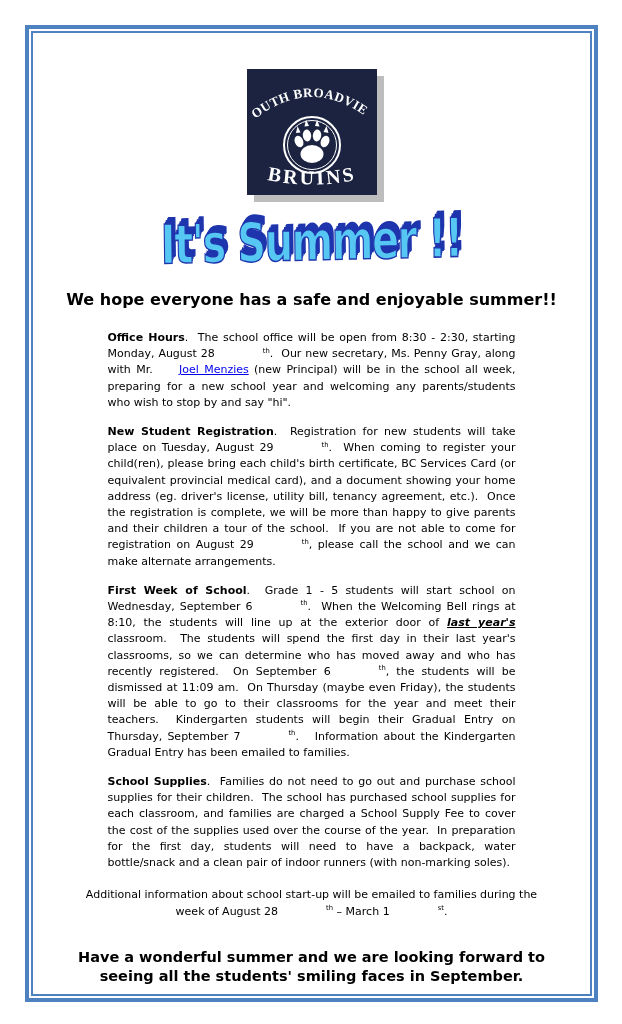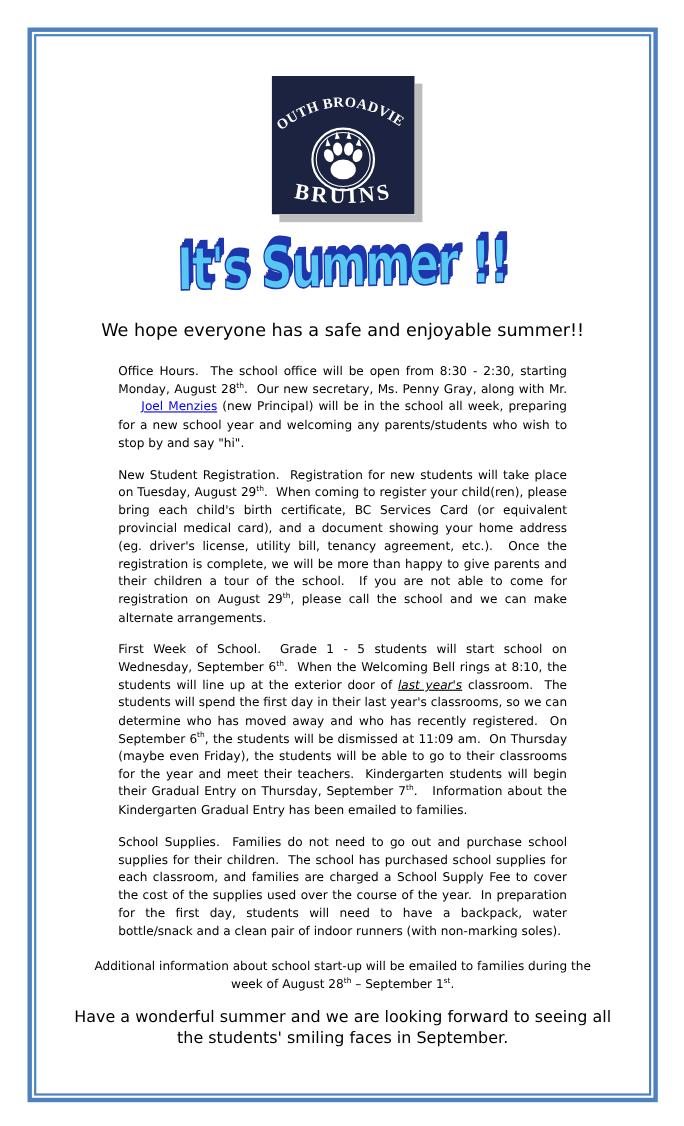--- a/index.html
+++ b/index.html
@@ -51,44 +51,44 @@
     font-size:54px; line-height:62px;
     letter-spacing:-2px;
     color:#56c7f2;
     -webkit-text-stroke:1.5px #1e35ad;
     text-shadow:1px -2px 0 #1e35ad, 2px -4px 0 #1e35ad, 4px -6px 0 #1e35ad, 5px -7px 0 #1e35ad;
     transform:scaleX(0.74) rotate(-1deg);
     white-space:nowrap;
   }
   .headline {
     margin-top:16px;
-    font-weight:normal; font-size:16px; line-height:22px;
+    font-weight:bold; font-size:16px; line-height:22px;
     text-align:right; white-space:nowrap;
   }
   
   .body {
     width:408px; margin-top:19px;
     font-size:11px; line-height:16.2px;
   }
   .para { text-align:justify; margin:0 0 13px 0; }
   .note {
     max-width:452px; margin-top:3px;
     font-size:11px; line-height:16.2px;
     text-align:center;
   }
   .closing {
-    max-width:516px; margin-top:12px;
-    font-weight:normal; font-size:14.5px; line-height:19.5px;
+    max-width:516px; margin-top:28px;
+    font-weight:bold; font-size:14.5px; line-height:19.5px;
     text-align:center;
   }
   
-  .r-b  { font-weight:normal; }
+  .r-b  { font-weight:bold; }
   .r-i  { }
-  .r-iu { font-style:italic; text-decoration:underline; }
-  .r-sup{ font-size:0.62em; vertical-align:super; line-height:0; }
+  .r-iu { font-style:italic; text-decoration:underline;font-weight:bold; }
+  .r-sup{ font-size:0.62em; vertical-align:super; line-height:0;padding-left:48px; }
   .r-link { color:#0000ee; text-decoration:underline; cursor:pointer;margin-left:21px; }
 </style>
 </head>
 <body>
 
 <div class="page">
   <div class="frame"></div>
 
   <div class="content">
 
@@ -123,18 +123,18 @@
 
     <div class="headline">We hope everyone has a safe and enjoyable summer!!</div>
 
     <div class="body">
       <p class="para"><span class="r-b">Office Hours</span><span>.&nbsp; The school office will be open from 8:30 - 2:30, starting Monday, August 28</span><span class="r-sup">th</span><span>.&nbsp; Our new secretary, Ms. Penny Gray, along with Mr. </span><a href="#" class="r-link">Joel Menzies</a><span> (new Principal) will be in the school all week, preparing for a new school year and welcoming any parents/students who wish to stop by and say "hi".</span></p>
       <p class="para"><span class="r-b">New Student Registration</span><span>.&nbsp; Registration for new students will take place on Tuesday, August 29</span><span class="r-sup">th</span><span>.&nbsp; When coming to register your child(ren), please bring each child's birth certificate, </span><span class="r-i">BC Services Card</span><span> (or equivalent provincial medical card), and a document showing your home address (eg. driver's license, utility bill, tenancy agreement, etc.).&nbsp; Once the registration is complete, we will be more than happy to give parents and their children a tour of the school.&nbsp; If you are not able to come for registration on August 29</span><span class="r-sup">th</span><span>, please call the school and we can make alternate arrangements.</span></p>
       <p class="para"><span class="r-b">First Week of School</span><span>.&nbsp; Grade 1 - 5 students will start school on Wednesday, September 6</span><span class="r-sup">th</span><span>.&nbsp; When the Welcoming Bell rings at 8:10, the students will line up at the exterior door of </span><span class="r-iu">last year's</span><span> classroom.&nbsp; The students will spend the first day in their last year's classrooms, so we can determine who has moved away and who has recently registered.&nbsp; On September 6</span><span class="r-sup">th</span><span>, the students will be dismissed at 11:09 am.&nbsp; On Thursday (maybe even Friday), the students will be able to go to their classrooms for the year and meet their teachers.&nbsp; Kindergarten students will begin their Gradual Entry on Thursday, September 7</span><span class="r-sup">th</span><span>.&nbsp;&nbsp; Information about the Kindergarten Gradual Entry has been emailed to families.</span></p>
       <p class="para"><span class="r-b">School Supplies</span><span>.&nbsp; Families do not need to go out and purchase school supplies for their children.&nbsp; The school has purchased school supplies for each classroom, and families are charged a School Supply Fee to cover the cost of the supplies used over the course of the year.&nbsp; In preparation for the first day, students will need to have a backpack, water bottle/snack and a clean pair of indoor runners (with non-marking soles).</span></p>
     </div>
 
-    <p class="note"><span>Additional information about school start-up will be emailed to families during the week of August 28</span><span class="r-sup">th</span><span> – September 1</span><span class="r-sup">st</span><span>.</span></p>
+    <p class="note"><span>Additional information about school start-up will be emailed to families during the week of August 28</span><span class="r-sup">th</span><span> – March 1</span><span class="r-sup">st</span><span>.</span></p>
 
     <p class="closing">Have a wonderful summer and we are looking forward to seeing all the students' smiling faces in September.</p>
 
   </div>
 </div>
 
 </body></html>

